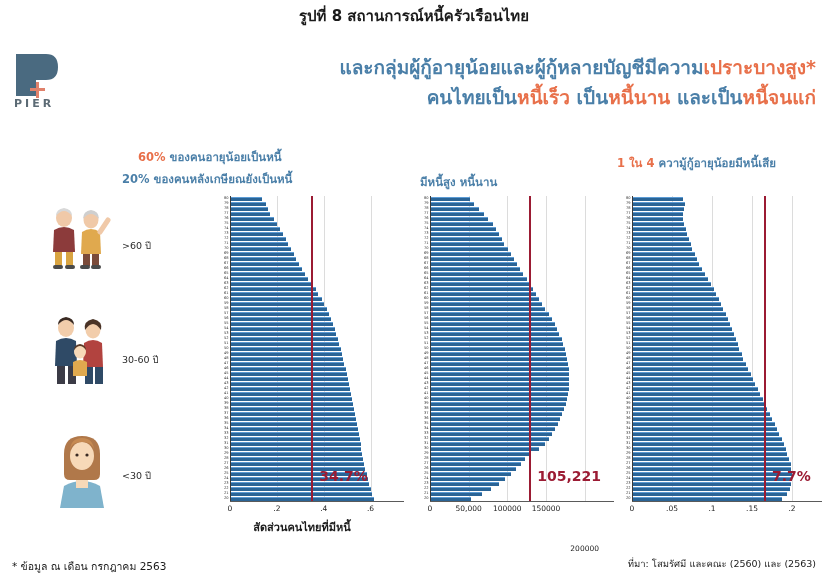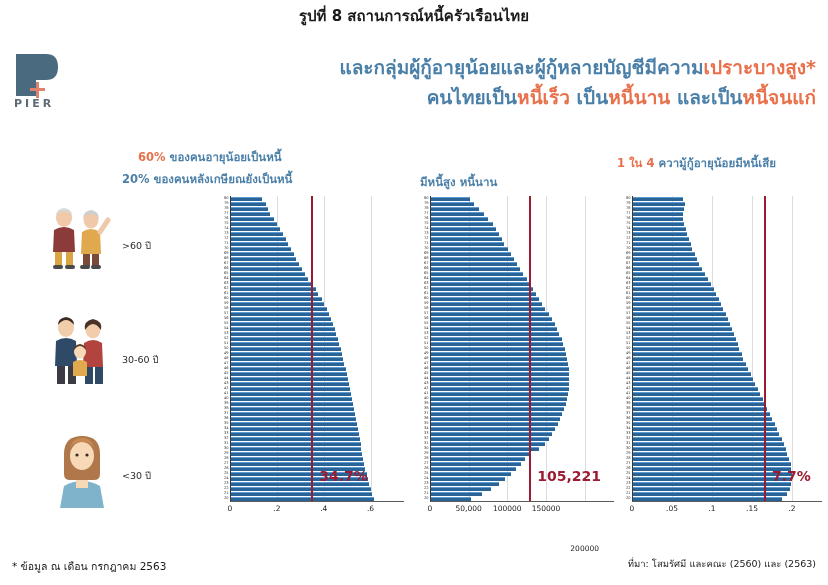--- a/index.html
+++ b/index.html
@@ -304,20 +304,21 @@
         <div class="ytick" style="top: 290px;">22</div>
         <div class="bar" style="top: 295.6px; left: 1px; width: 141.04px;"></div>
         <div class="ytick" style="top: 295px;">21</div>
         <div class="bar" style="top: 300.6px; left: 1px; width: 142.68px;"></div>
         <div class="ytick" style="top: 300px;">20</div>
         <div class="refline" style="left: 81.2971px;"></div>
       </div>
     <div class="axis-v"></div>
     <div class="axis-h"></div>
   </div>
+  <div class="xtitle">สัดส่วนคนไทยที่มีหนี้</div>
 <div class="xtick" style="left: 26px;">0</div>
     <div class="xtick" style="left: 72.8571px;">.2</div>
     <div class="xtick" style="left: 119.714px;">.4</div>
     <div class="xtick" style="left: 166.571px;">.6</div>
     <div class="annot" style="left: 115.297px; top: 272px;">34.7%</div>
   </div>
 
 <div class="panel p2">
   <div class="plot">
     <div class="plot-inner">

